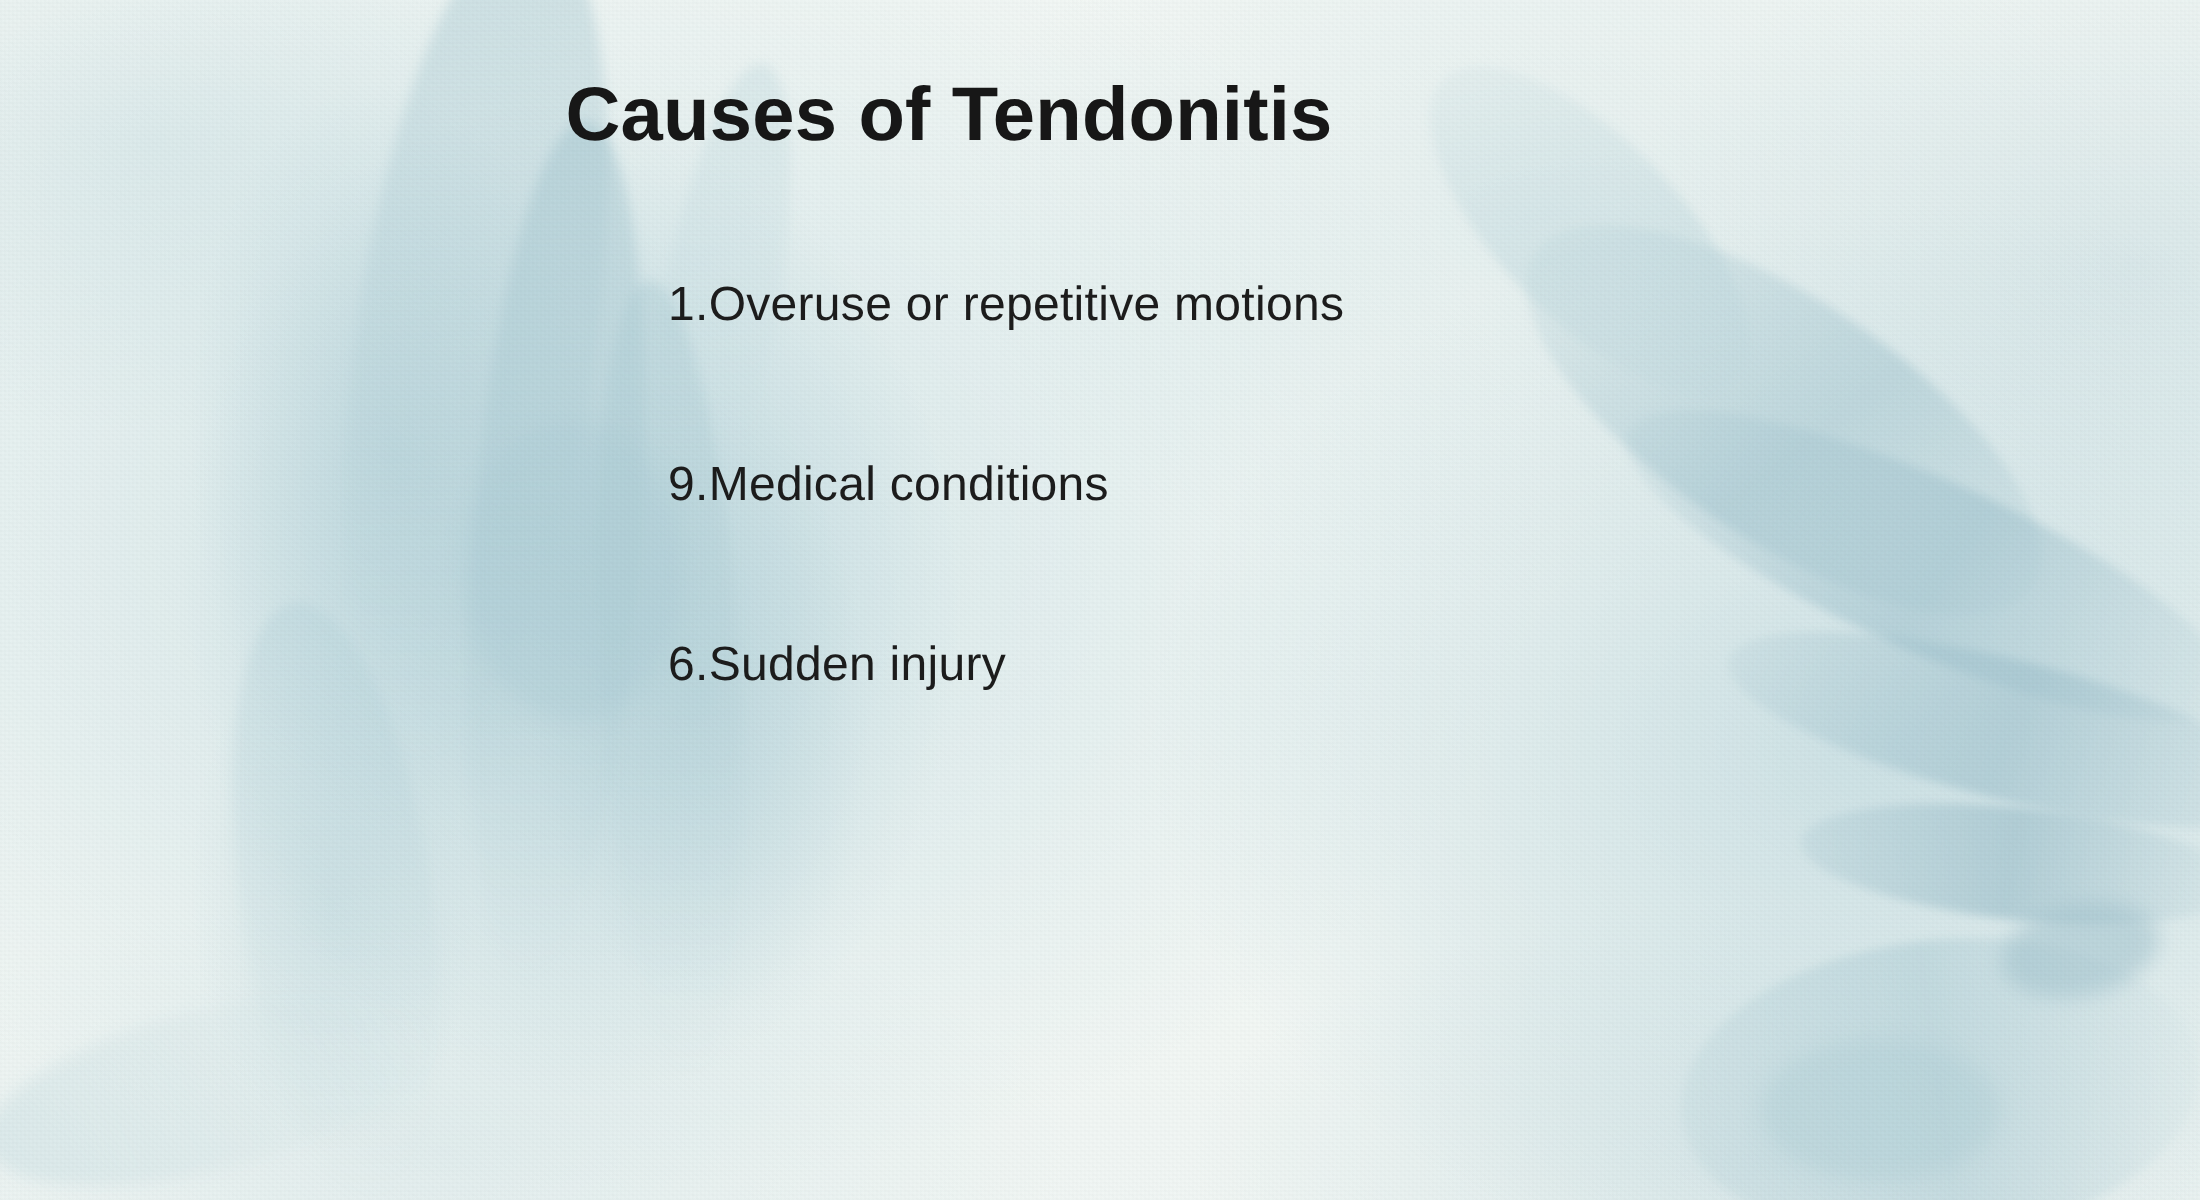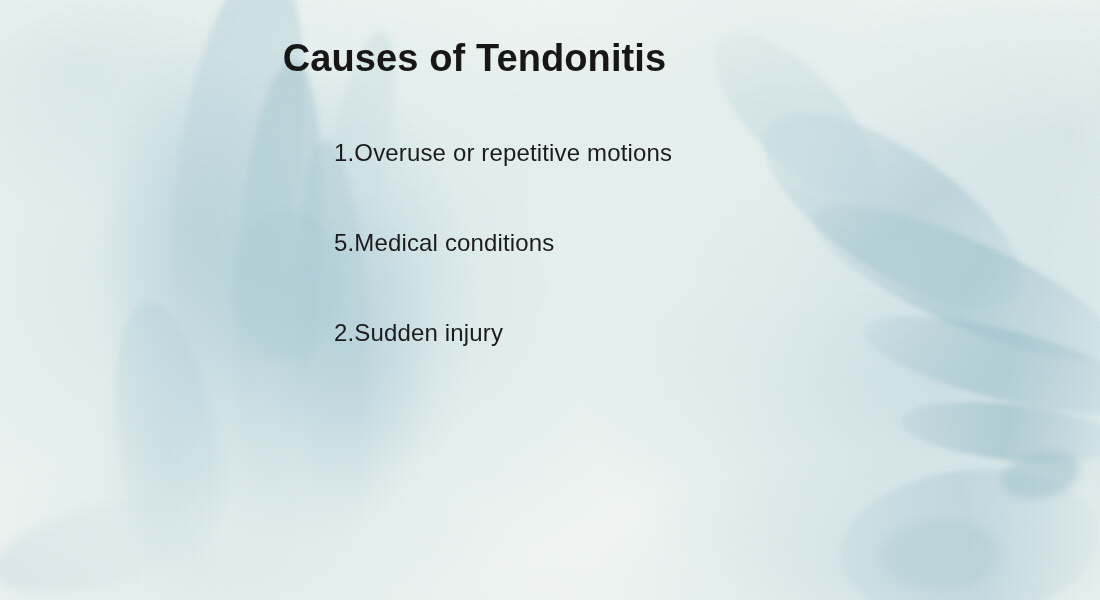--- a/index.html
+++ b/index.html
@@ -244,18 +244,18 @@
 
   <div class="bg-layer bg-veil"></div>
   <div class="bg-layer bg-grain"></div>
 
   <div class="content">
 
     <div class="slide-title">Causes of Tendonitis</div>
 
     <div class="bullet-list">
       <div class="bullet-item">1.Overuse or repetitive motions</div>
-      <div class="bullet-item">5.Medical conditions</div>
-      <div class="bullet-item">2.Sudden injury</div>
+      <div class="bullet-item">9.Medical conditions</div>
+      <div class="bullet-item">6.Sudden injury</div>
     </div>
 
   </div>
 </div>
 
 </body></html>

